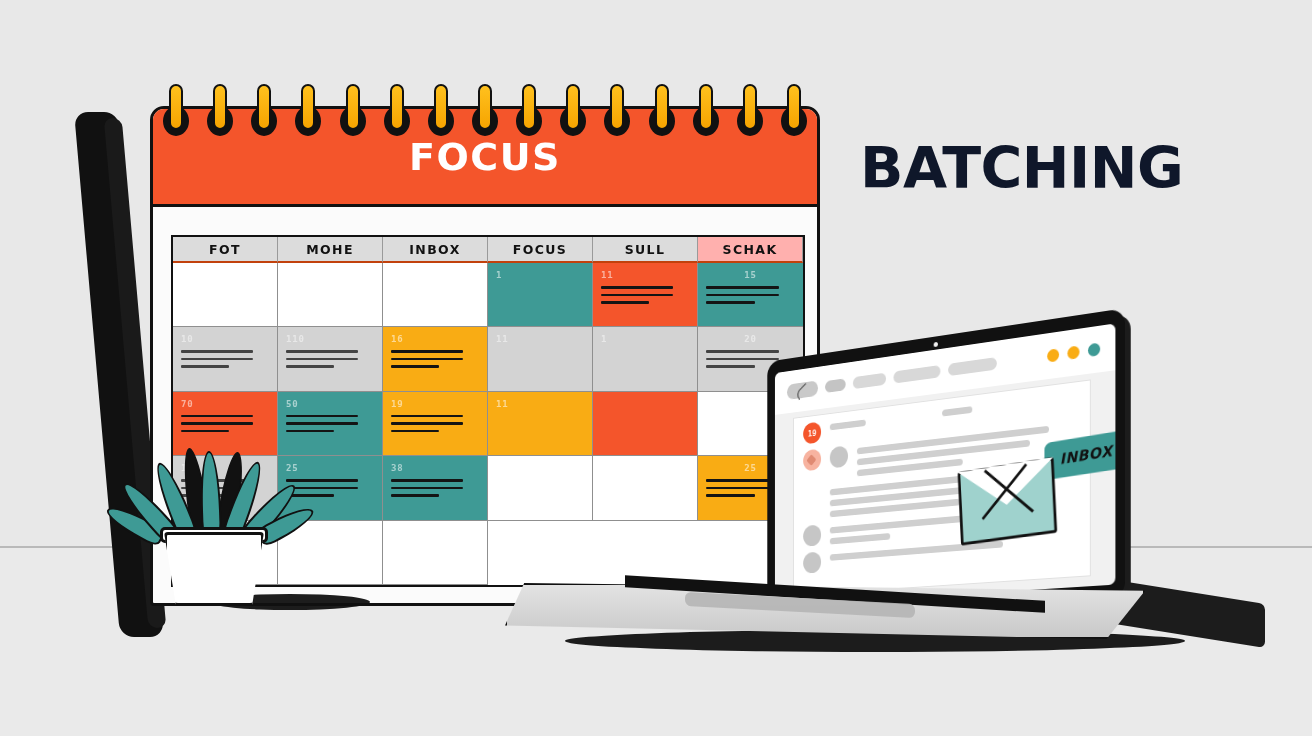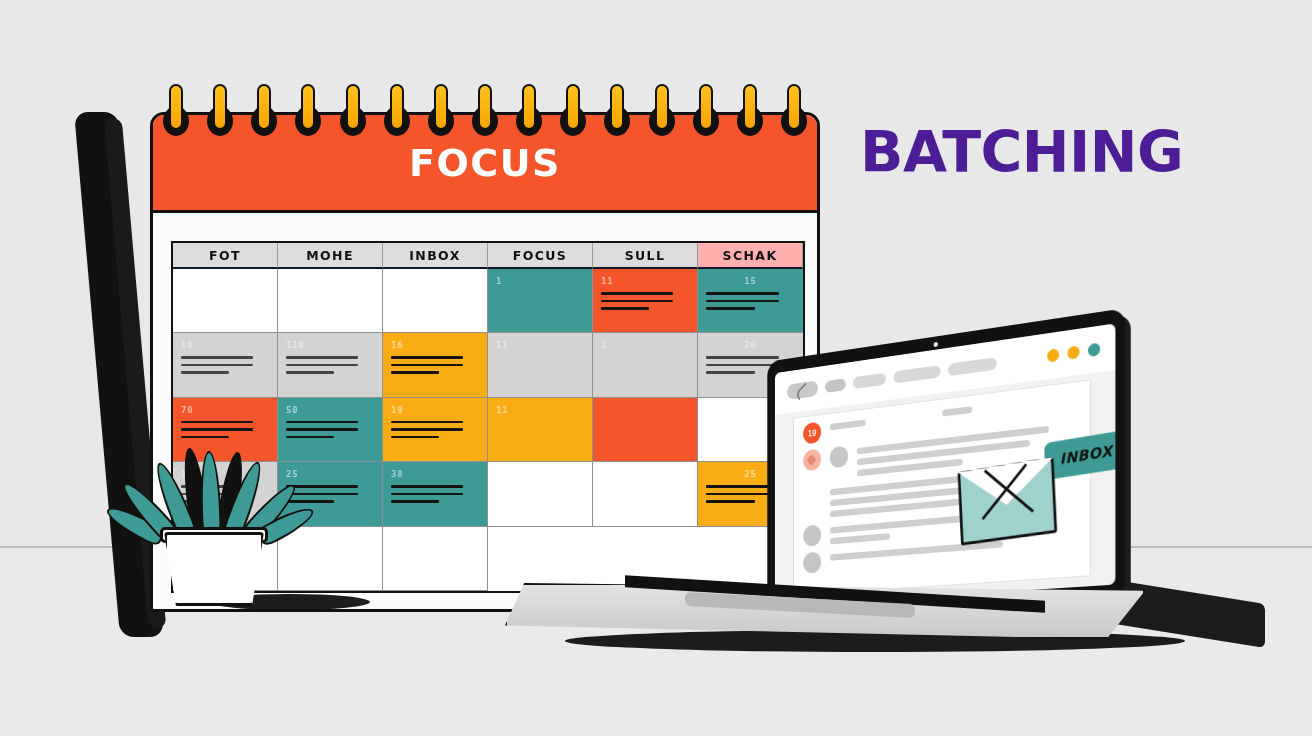--- a/index.html
+++ b/index.html
@@ -26,21 +26,21 @@
     background:#111; border-radius:14px;
     transform: skewX(5deg) ;
     transform-origin: bottom left;
   }
   .cal-stand2{
     position:absolute; left:6px; top:40px; width:18px; height:510px;
     background:#1a1a1a; border-radius:10px; transform:skewX(5deg);
   }
 
   .cal-body {
-    position:absolute; left:30px; top:34px; width:670px; height:500px;
+    position:absolute; left:30px; top:28px; width:670px; height:500px;
     background:#fbfbfb; border:3px solid #111; border-radius:14px 14px 4px 4px;
     overflow:hidden;
   }
   .cal-header {
     position:absolute; left:0; top:0; width:100%; height:98px;
     background:#f4552b; border-bottom:3px solid #111;
     display:flex; align-items:center; justify-content:center;
   }
   .cal-title {
     color:#fff; font-weight:bold; font-size:38px; letter-spacing:1.5px;
@@ -63,21 +63,21 @@
   
   .cal-grid {
     position:absolute; left:18px; top:126px; width:634px; height:352px;
     border:2px solid #111;
     display:grid;
     grid-template-columns:repeat(6,1fr);
     grid-template-rows:26px repeat(5,1fr);
     background:#fff;
   }
   .dow {
-    background:#dcdcdc; border-right:1.5px solid #9a9a9a; border-bottom:2px solid #0f172a;
+    background:#dcdcdc; border-right:1.5px solid #9a9a9a; border-bottom:2px solid #c2410c;
     display:flex; align-items:center; justify-content:center;
     font-weight:bold; font-size:12.5px; letter-spacing:1.4px; color:#111;
     font-family:"DejaVu Sans", sans-serif;
   }
   .dow.accent { background:#ffb0ae; }
   .dow:last-child { border-right:none; }
 
   .cell {
     position:relative; border-right:1.5px solid #8f8f8f; border-bottom:1.5px solid #8f8f8f;
     padding:7px 8px 0 8px; overflow:hidden;
@@ -214,23 +214,23 @@
     position:absolute; left:60px; top:330px; width:620px; height:22px;
     background:#111; border-radius:50%; opacity:.95;
   }
   .laptop-shadow2 {
     position:absolute; left:560px; top:288px; width:200px; height:44px;
     background:#111; border-radius:6px; transform:skewY(9deg); opacity:.95;
   }
 
   
   #heading {
-    position:absolute; left:860px; top:123px; width:420px;
+    position:absolute; left:860px; top:139px; width:420px;
     font-family:"DejaVu Sans", sans-serif; font-weight:bold;
-    font-size:57px; line-height:1.02; letter-spacing:-0.5px; color:#4c1d95;
+    font-size:57px; line-height:1.02; letter-spacing:-0.5px; color:#0f172a;
   }
   #heading span { display:block; }
 </style>
 </head>
 <body>
 
 <div id="scene">
   <div class="wall"></div>
   <div class="desk"></div>
   <div class="deskline"></div>

